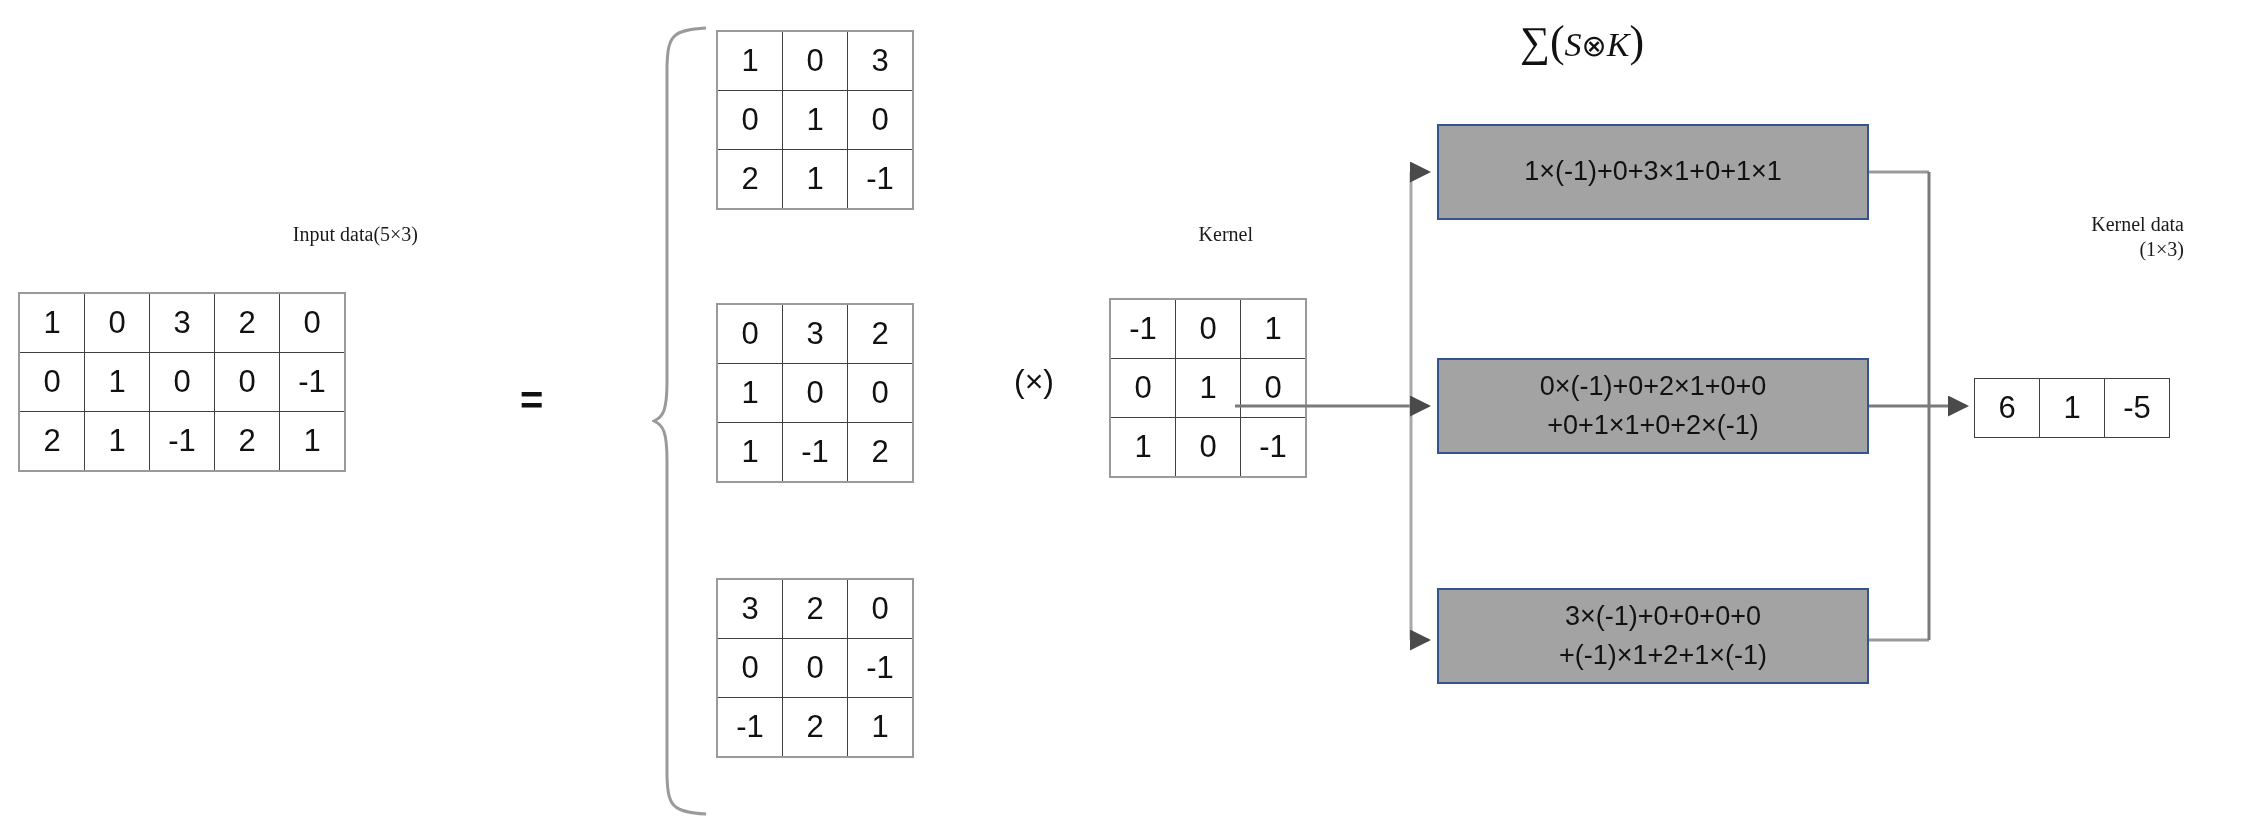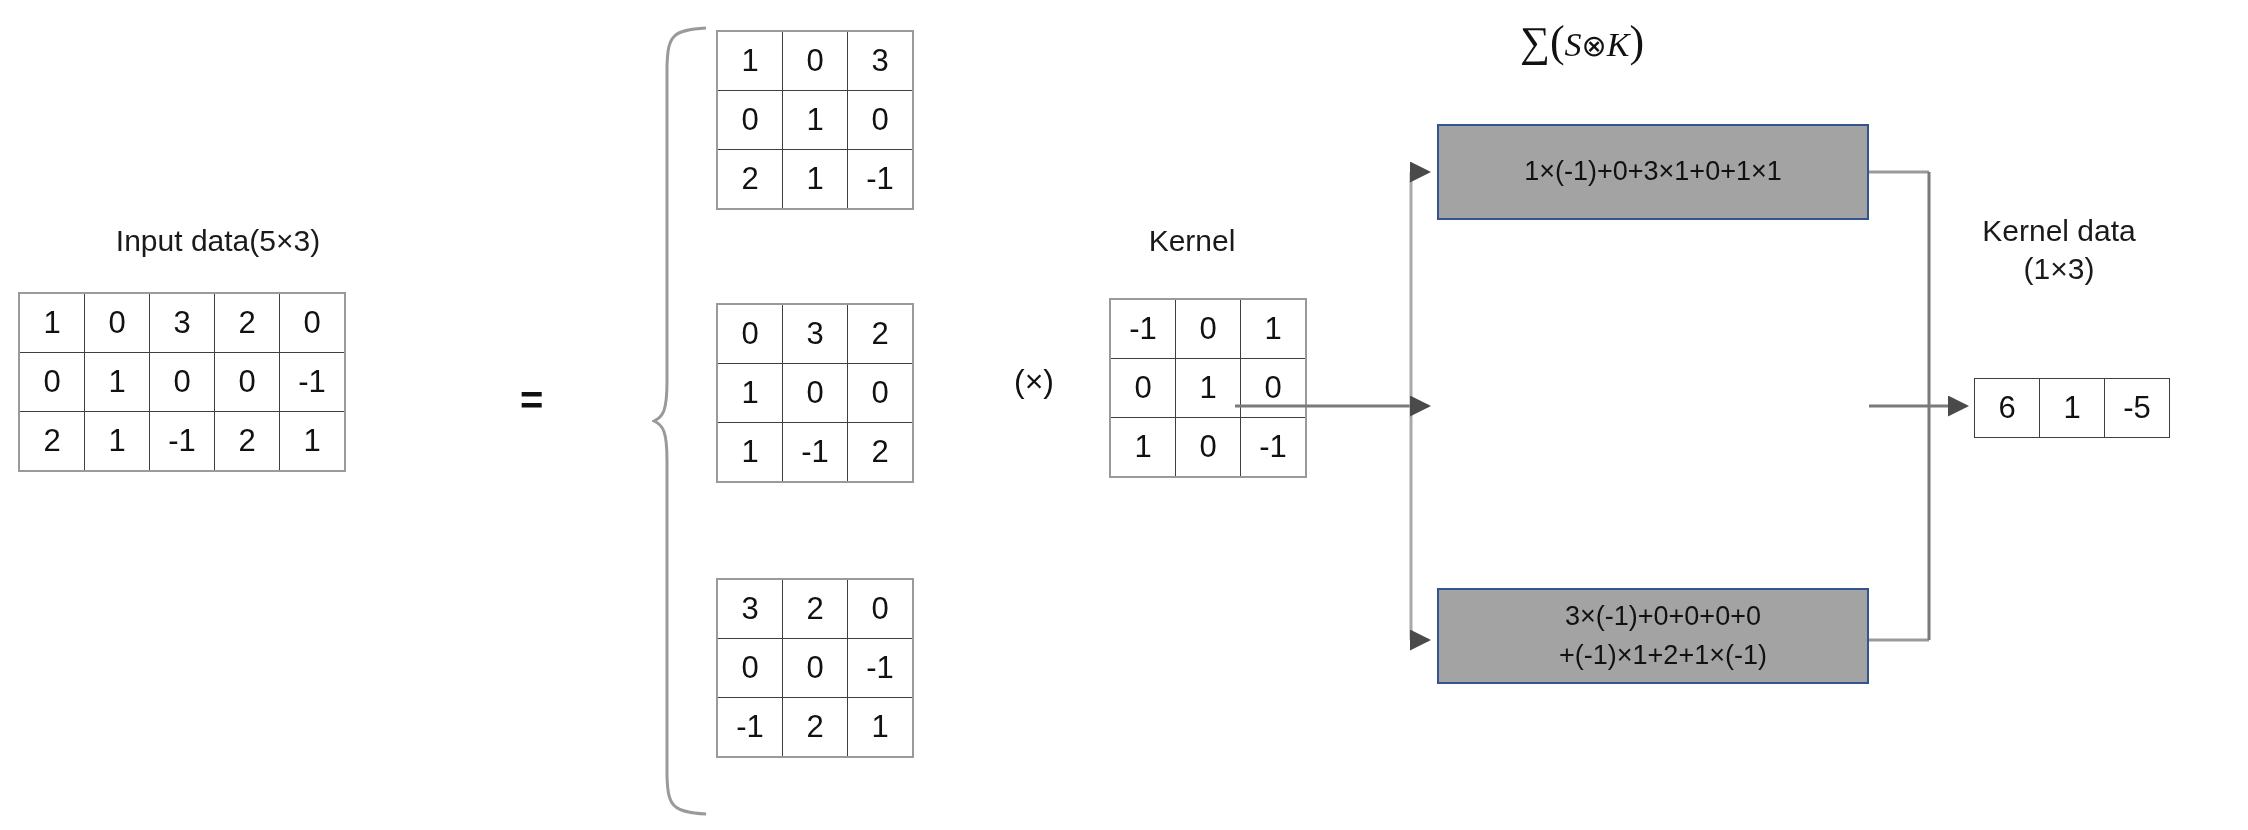--- a/index.html
+++ b/index.html
@@ -50,25 +50,26 @@
   .m-kernel { position: absolute; left: 1109px; top: 298px; }
   .m-kernel td { width: 62px; height: 56px; font-size: 31px; }
 
   
   .m-output { position: absolute; left: 1974px; top: 378px; }
   .m-output td { width: 62px; height: 56px; font-size: 31px; }
 
   
   .label {
     position: absolute;
-    font-size: 30px;
+    font-size: 20px;
     color: #1a1a1a;
     white-space: nowrap;
-    text-align: center;
+    text-align: right;
     line-height: 1.25;
+    font-family: Liberation Serif, serif;
   }
   .lbl-input  { left: 18px;   top: 222px; width: 400px; }
   .lbl-kernel { left: 1131px; top: 222px; width: 122px; }
   .lbl-output { left: 1934px; top: 212px; width: 250px; }
 
   .eq-sign {
     position: absolute;
     left: 520px; top: 378px;
     font-size: 40px;
     font-weight: 700;
@@ -251,20 +252,24 @@
         <td>-1</td>
       </tr>
     </tbody>
   </table>
 
   <div class="sigma-formula"><span>∑</span><span class="paren">(</span><span class="var">S</span><span class="op">⊗</span><span class="var">K</span><span class="paren">)</span></div>
 
   <div class="fbox fbox-1">
     <div class="line">1×(-1)+0+3×1+0+1×1</div>
   </div>
+  <div class="fbox fbox-2">
+    <div class="line">0×(-1)+0+2×1+0+0</div>
+    <div class="line">+0+1×1+0+2×(-1)</div>
+  </div>
   <div class="fbox fbox-3">
     <div class="line">3×(-1)+0+0+0+0</div>
     <div class="line">+(-1)×1+2+1×(-1)</div>
   </div>
 
   <div class="label lbl-output">
     <div>Kernel data</div>
     <div>(1×3)</div>
   </div>
   <table class="matrix m-output">

